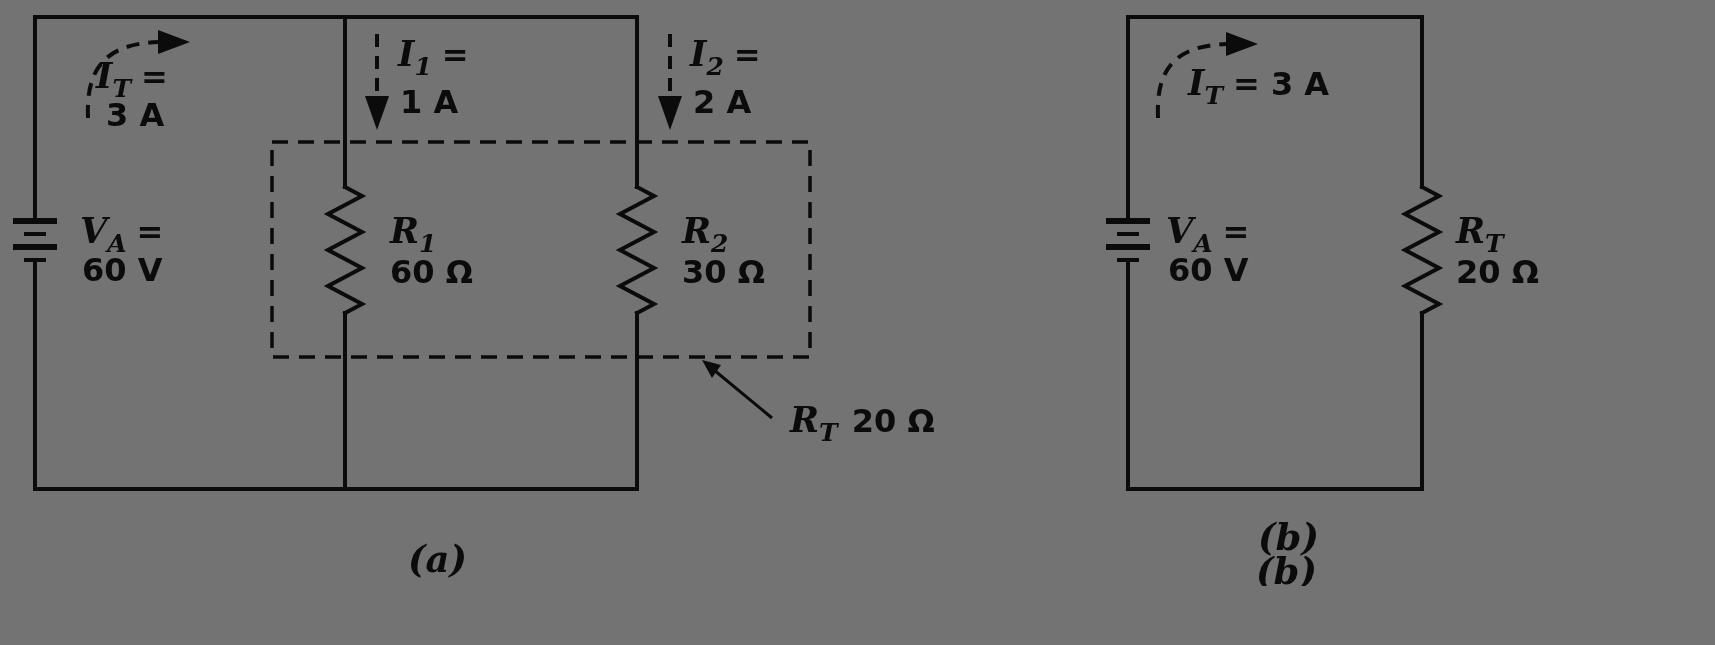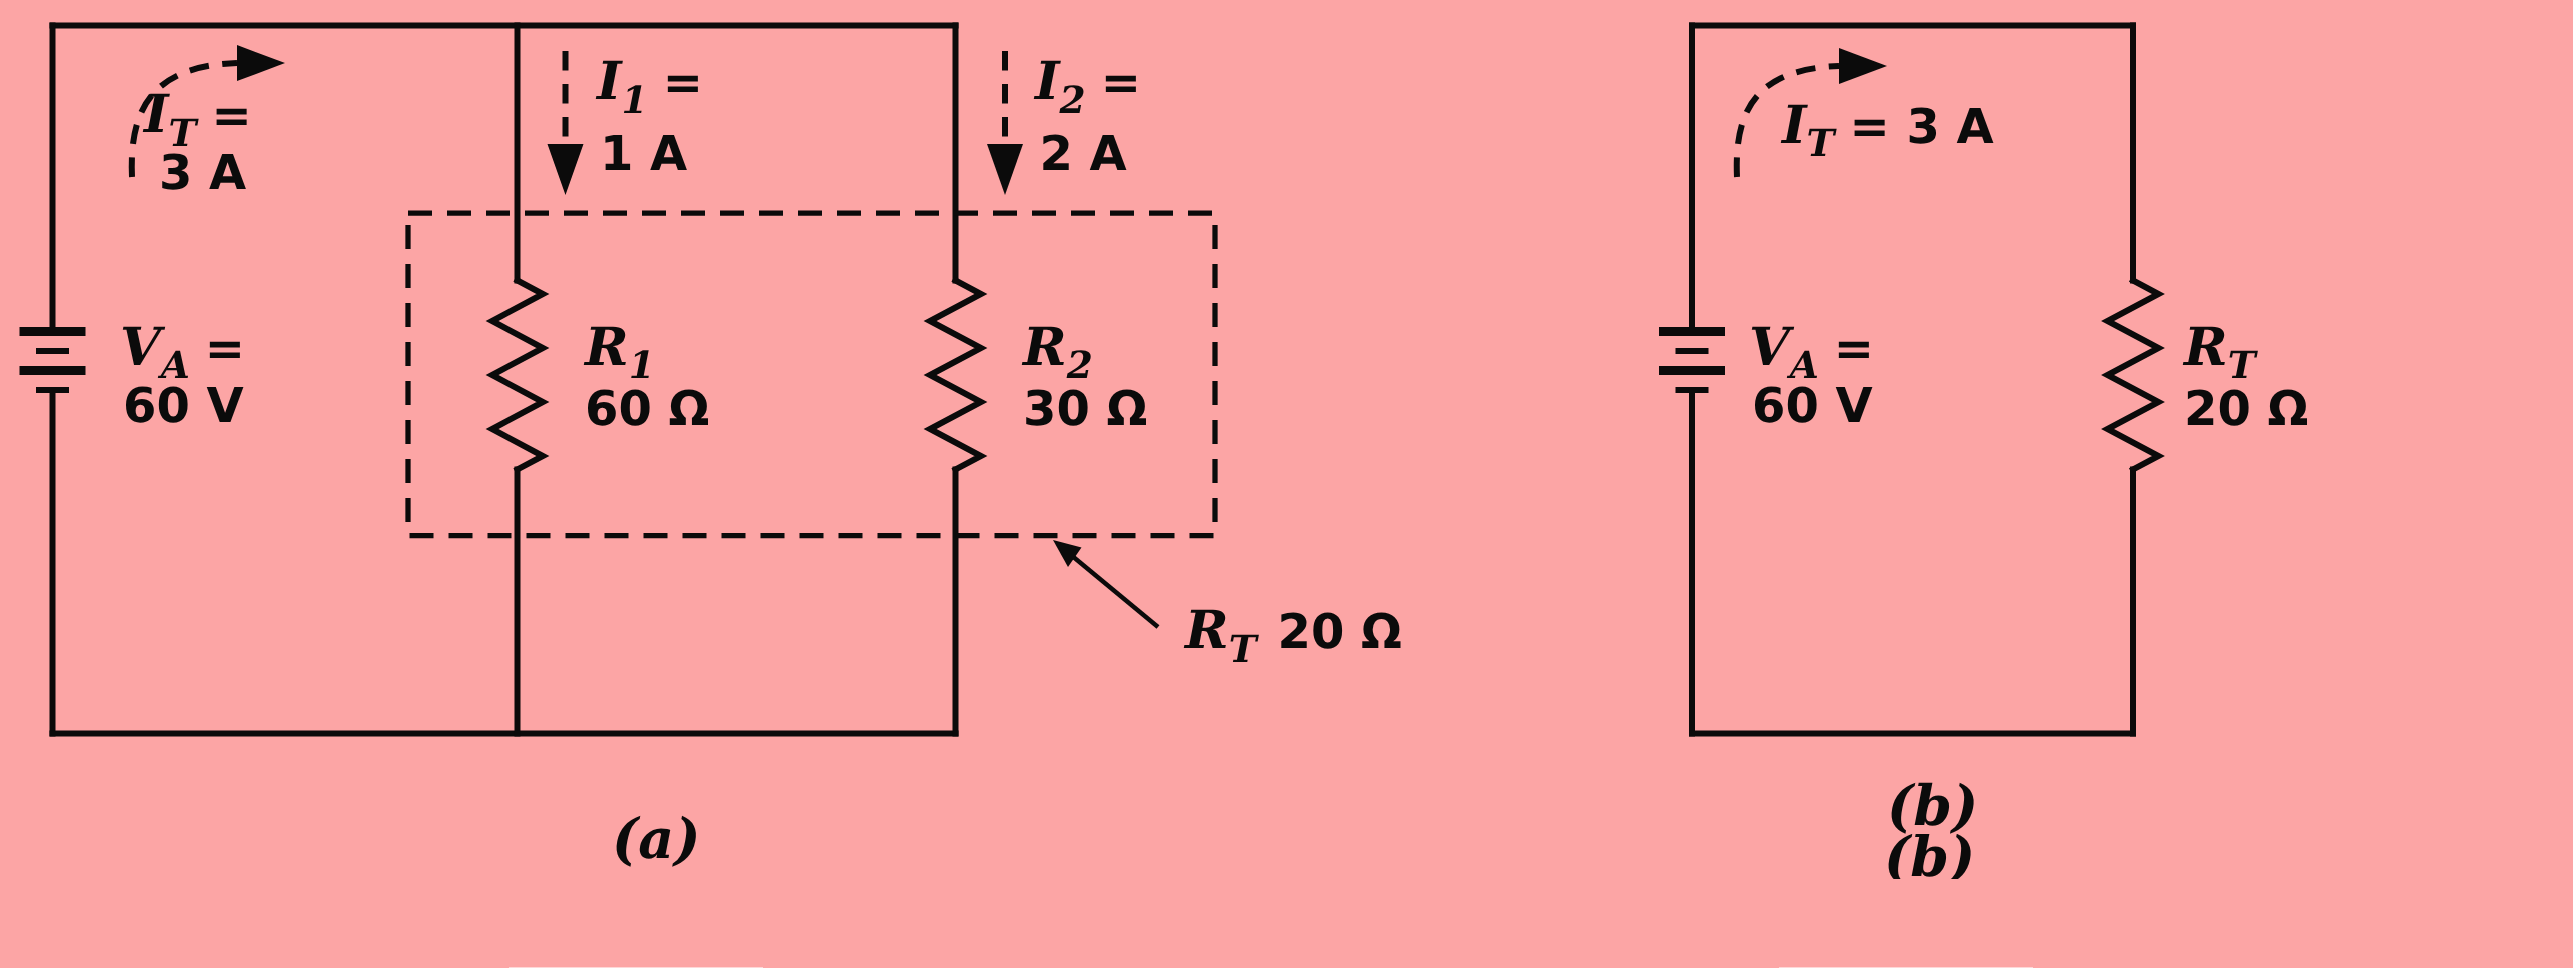--- a/index.html
+++ b/index.html
@@ -1,16 +1,16 @@
 <!DOCTYPE html>
 <html><head>
 <meta charset="utf-8">
 <style>
   html, body { margin:0; padding:0; background:#ffffff; }
-  .figure { position:relative; width:1715px; height:645px; background:#fca5a5; overflow:hidden; }
+  .figure { position:relative; width:1715px; height:645px; background:#737373; overflow:hidden; }
   svg { display:block; }
 
   .wire    { stroke:#0b0b0b; stroke-width:4; fill:none; stroke-linecap:square; stroke-linejoin:miter; }
   .plateL  { stroke:#0b0b0b; stroke-width:6; fill:none; stroke-linecap:butt; }
   .plateS  { stroke:#0b0b0b; stroke-width:4; fill:none; stroke-linecap:butt; }
   .dashline{ stroke:#0b0b0b; stroke-width:4; fill:none; stroke-dasharray:13 9; stroke-linecap:butt; }
   .dashbox { stroke:#0b0b0b; stroke-width:3.5; fill:none; stroke-dasharray:16 10; }
   .thin    { stroke:#0b0b0b; stroke-width:3; fill:none; }
   .head    { fill:#0b0b0b; stroke:none; }
 

